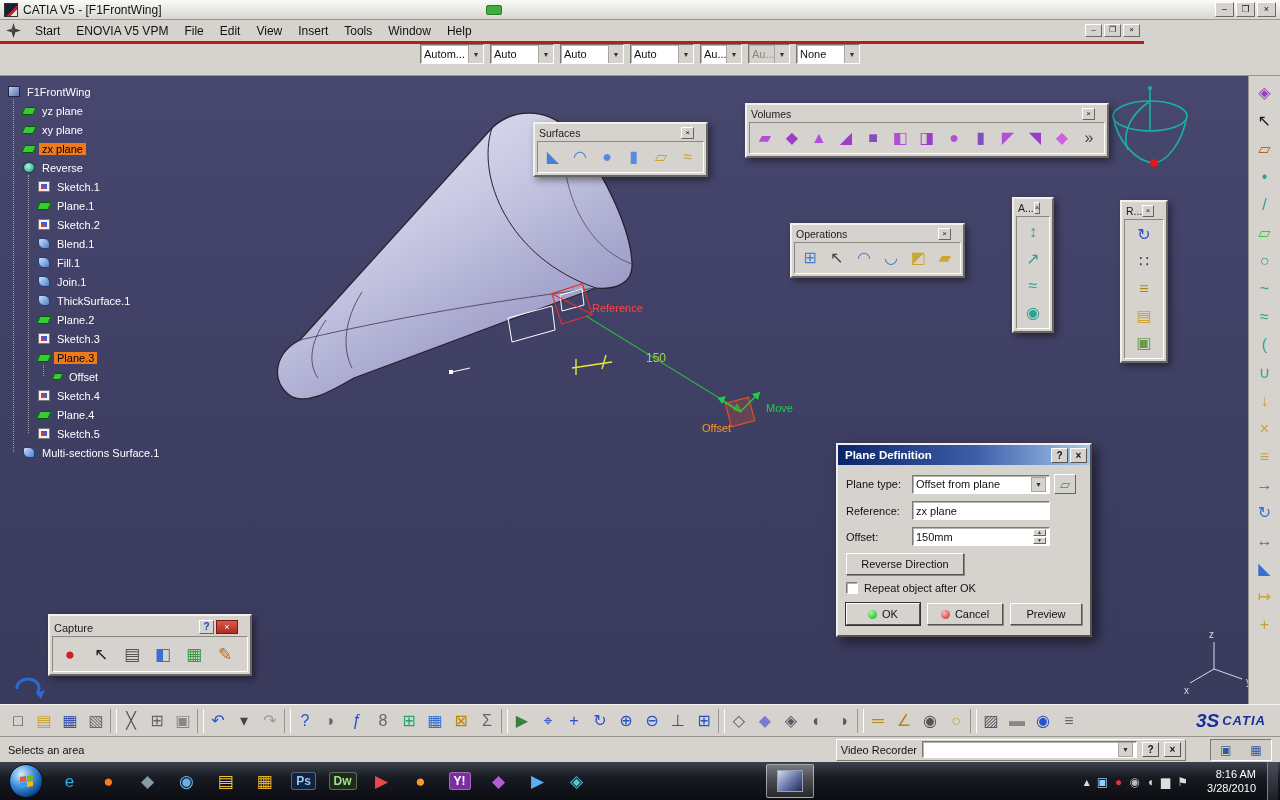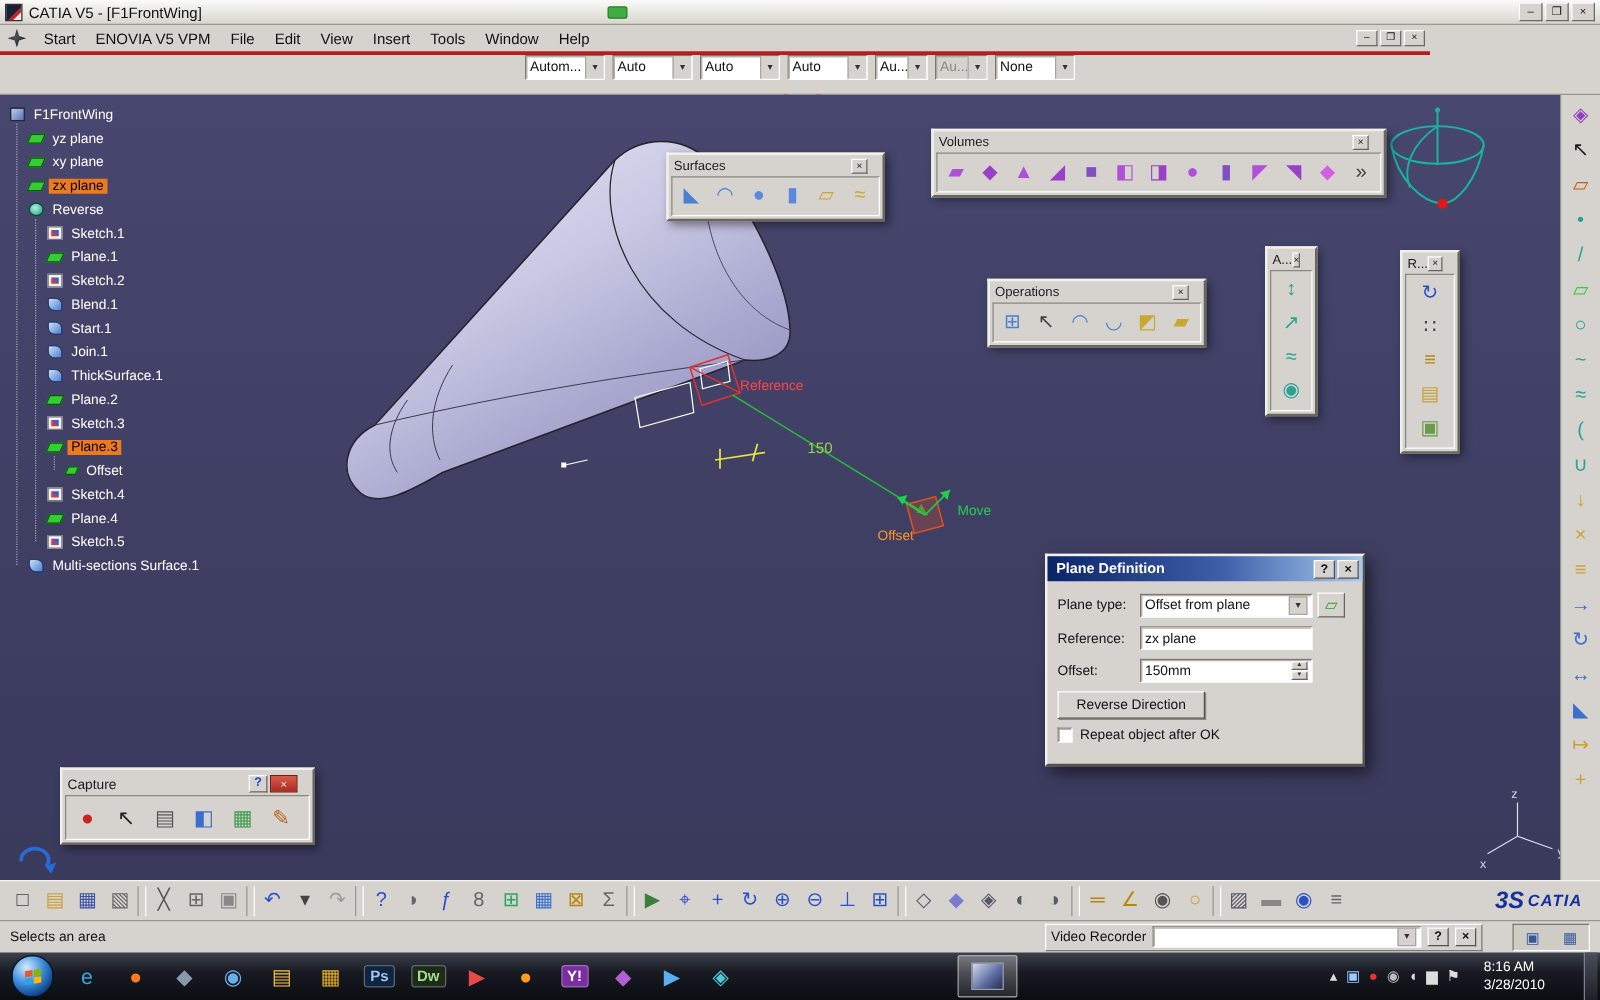--- a/index.html
+++ b/index.html
@@ -118,21 +118,21 @@
 #start-flag i:nth-child(3){background:#2ea3e8;}
 #start-flag i:nth-child(4){background:#ffb900;}
 #tb-icons{display:flex;align-items:center;}
 .tb-icon{width:39px;height:36px;display:flex;align-items:center;justify-content:center;}
 .tb-icon .g{font-size:17px;line-height:1;}
 .tb-icon .g.badge{font-size:12px;font-weight:bold;padding:2px 4px;border-radius:3px;border:1px solid rgba(255,255,255,.3);}
 #tb-active{width:48px;height:34px;margin-left:170px;background:linear-gradient(rgba(255,255,255,.32),rgba(255,255,255,.10));border:1px solid rgba(255,255,255,.5);border-radius:2px;display:flex;align-items:center;justify-content:center;}
 #tb-active .thumb{width:26px;height:22px;background:linear-gradient(135deg,#d2daea,#5a6aa0 60%,#272c4a);border:1px solid #9aa0b4;}
 #tray{margin-left:auto;display:flex;align-items:center;gap:7px;}
 .tray-icon .g{font-size:12px;}
-#clock{color:#fff;font-size:11px;text-align:left;line-height:1.3;margin:0 24px 0 12px;}
+#clock{color:#fff;font-size:11px;text-align:right;line-height:1.3;margin:0 4px 0 12px;}
 #show-desktop{width:11px;height:38px;background:linear-gradient(#4a4f5a,#1c1f26);border-left:1px solid #7a8090;}
 </style>
 </head>
 <body>
 
 <div id="screen">
 
   <div id="titlebar">
     <span id="app-icon"></span>
     <span class="t-text">CATIA V5 - [F1FrontWing]</span>
@@ -340,21 +340,21 @@
           <span class="t-label">Sketch.2</span>
         </div>
 
         <div class="tree-row" style="padding-left: 36px;">
           <span class="t-icon ti-surface"></span>
           <span class="t-label">Blend.1</span>
         </div>
 
         <div class="tree-row" style="padding-left: 36px;">
           <span class="t-icon ti-surface"></span>
-          <span class="t-label">Start.1</span>
+          <span class="t-label">Fill.1</span>
         </div>
 
         <div class="tree-row" style="padding-left: 36px;">
           <span class="t-icon ti-surface"></span>
           <span class="t-label">Join.1</span>
         </div>
 
         <div class="tree-row" style="padding-left: 36px;">
           <span class="t-icon ti-surface"></span>
           <span class="t-label">ThickSurface.1</span>
@@ -615,20 +615,33 @@
         </div>
         <div class="drow">
           <span class="btn" style="width:118px;">
             <span>Reverse Direction</span>
           </span>
         </div>
         <div class="drow">
           <span class="checkbox"></span>
           <span>Repeat object after OK</span>
         </div>
+        <div id="dlg-buttons">
+          <span class="btn def" style="width:74px;">
+            <span class="dot ok"></span>
+            <span>OK</span>
+          </span>
+          <span class="btn" style="width:76px;">
+            <span class="dot cancel"></span>
+            <span>Cancel</span>
+          </span>
+          <span class="btn" style="width:72px;">
+            <span>Preview</span>
+          </span>
+        </div>
       </div>
     </div>
 
     <div id="capture" class="palette">
       <div class="pal-title">
         <span>Capture</span>
         <span class="cap-help">?</span>
         <span class="cap-close">×</span>
       </div>
       <div class="pal-body">

